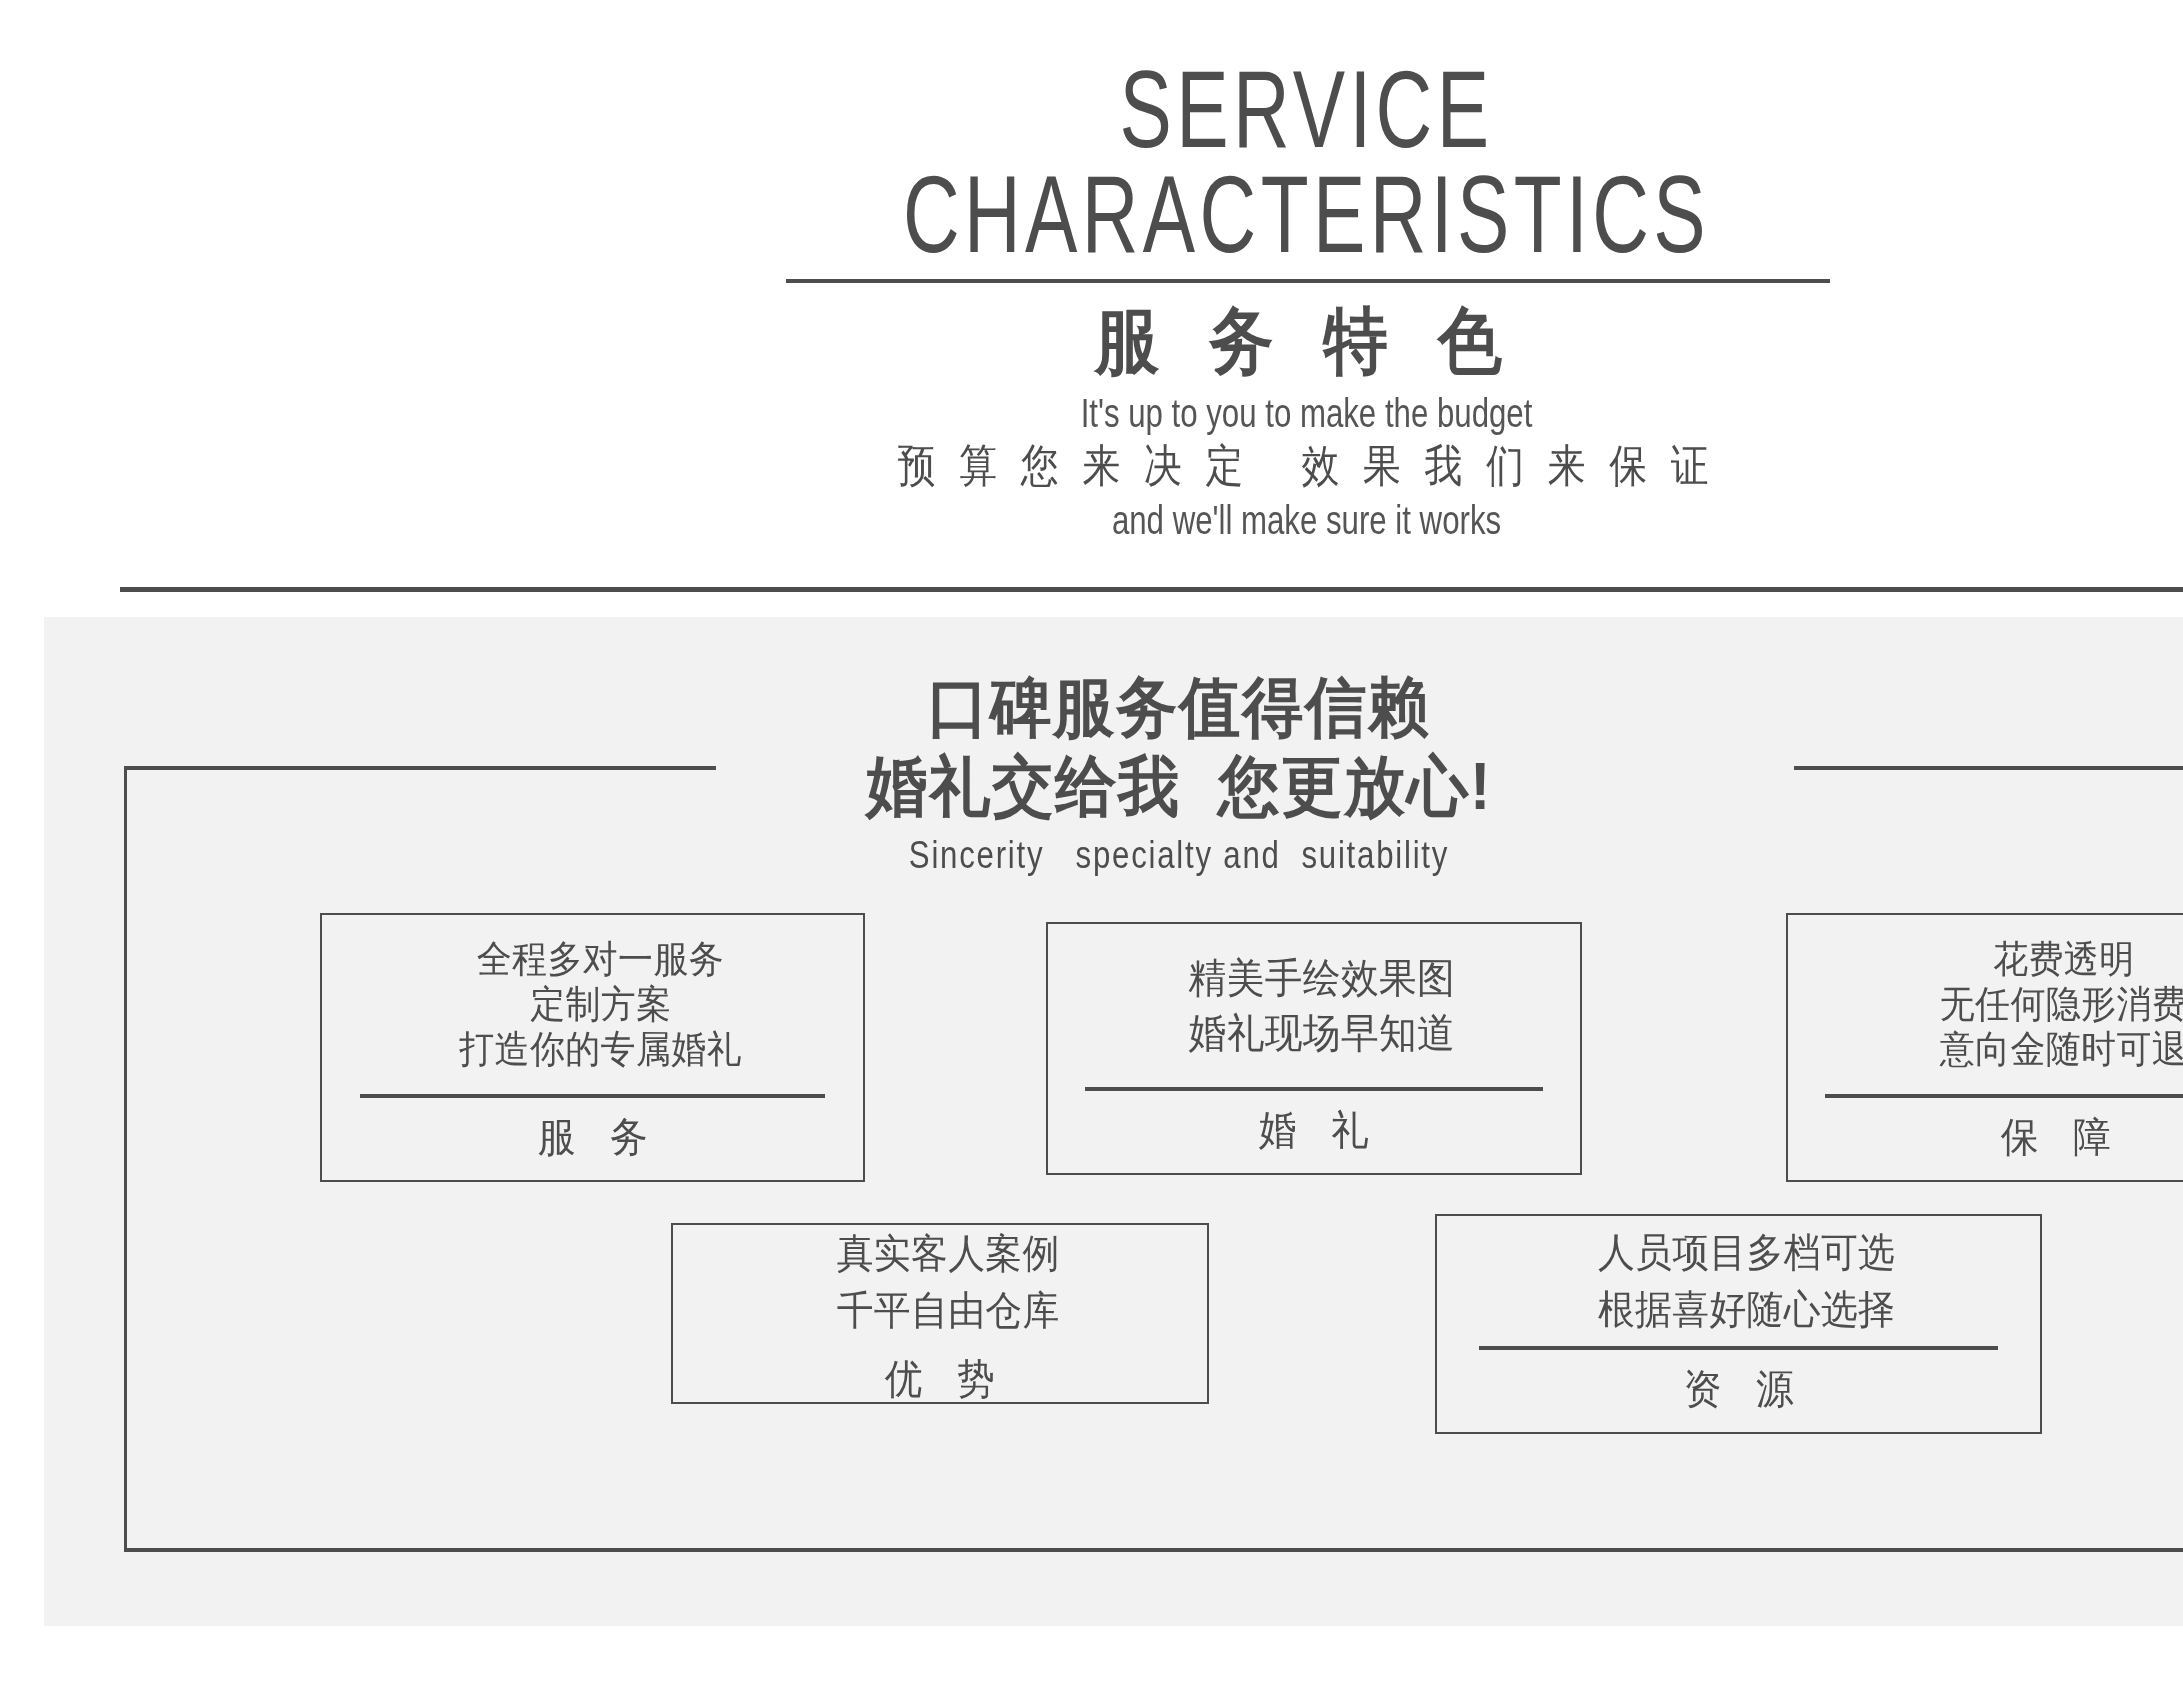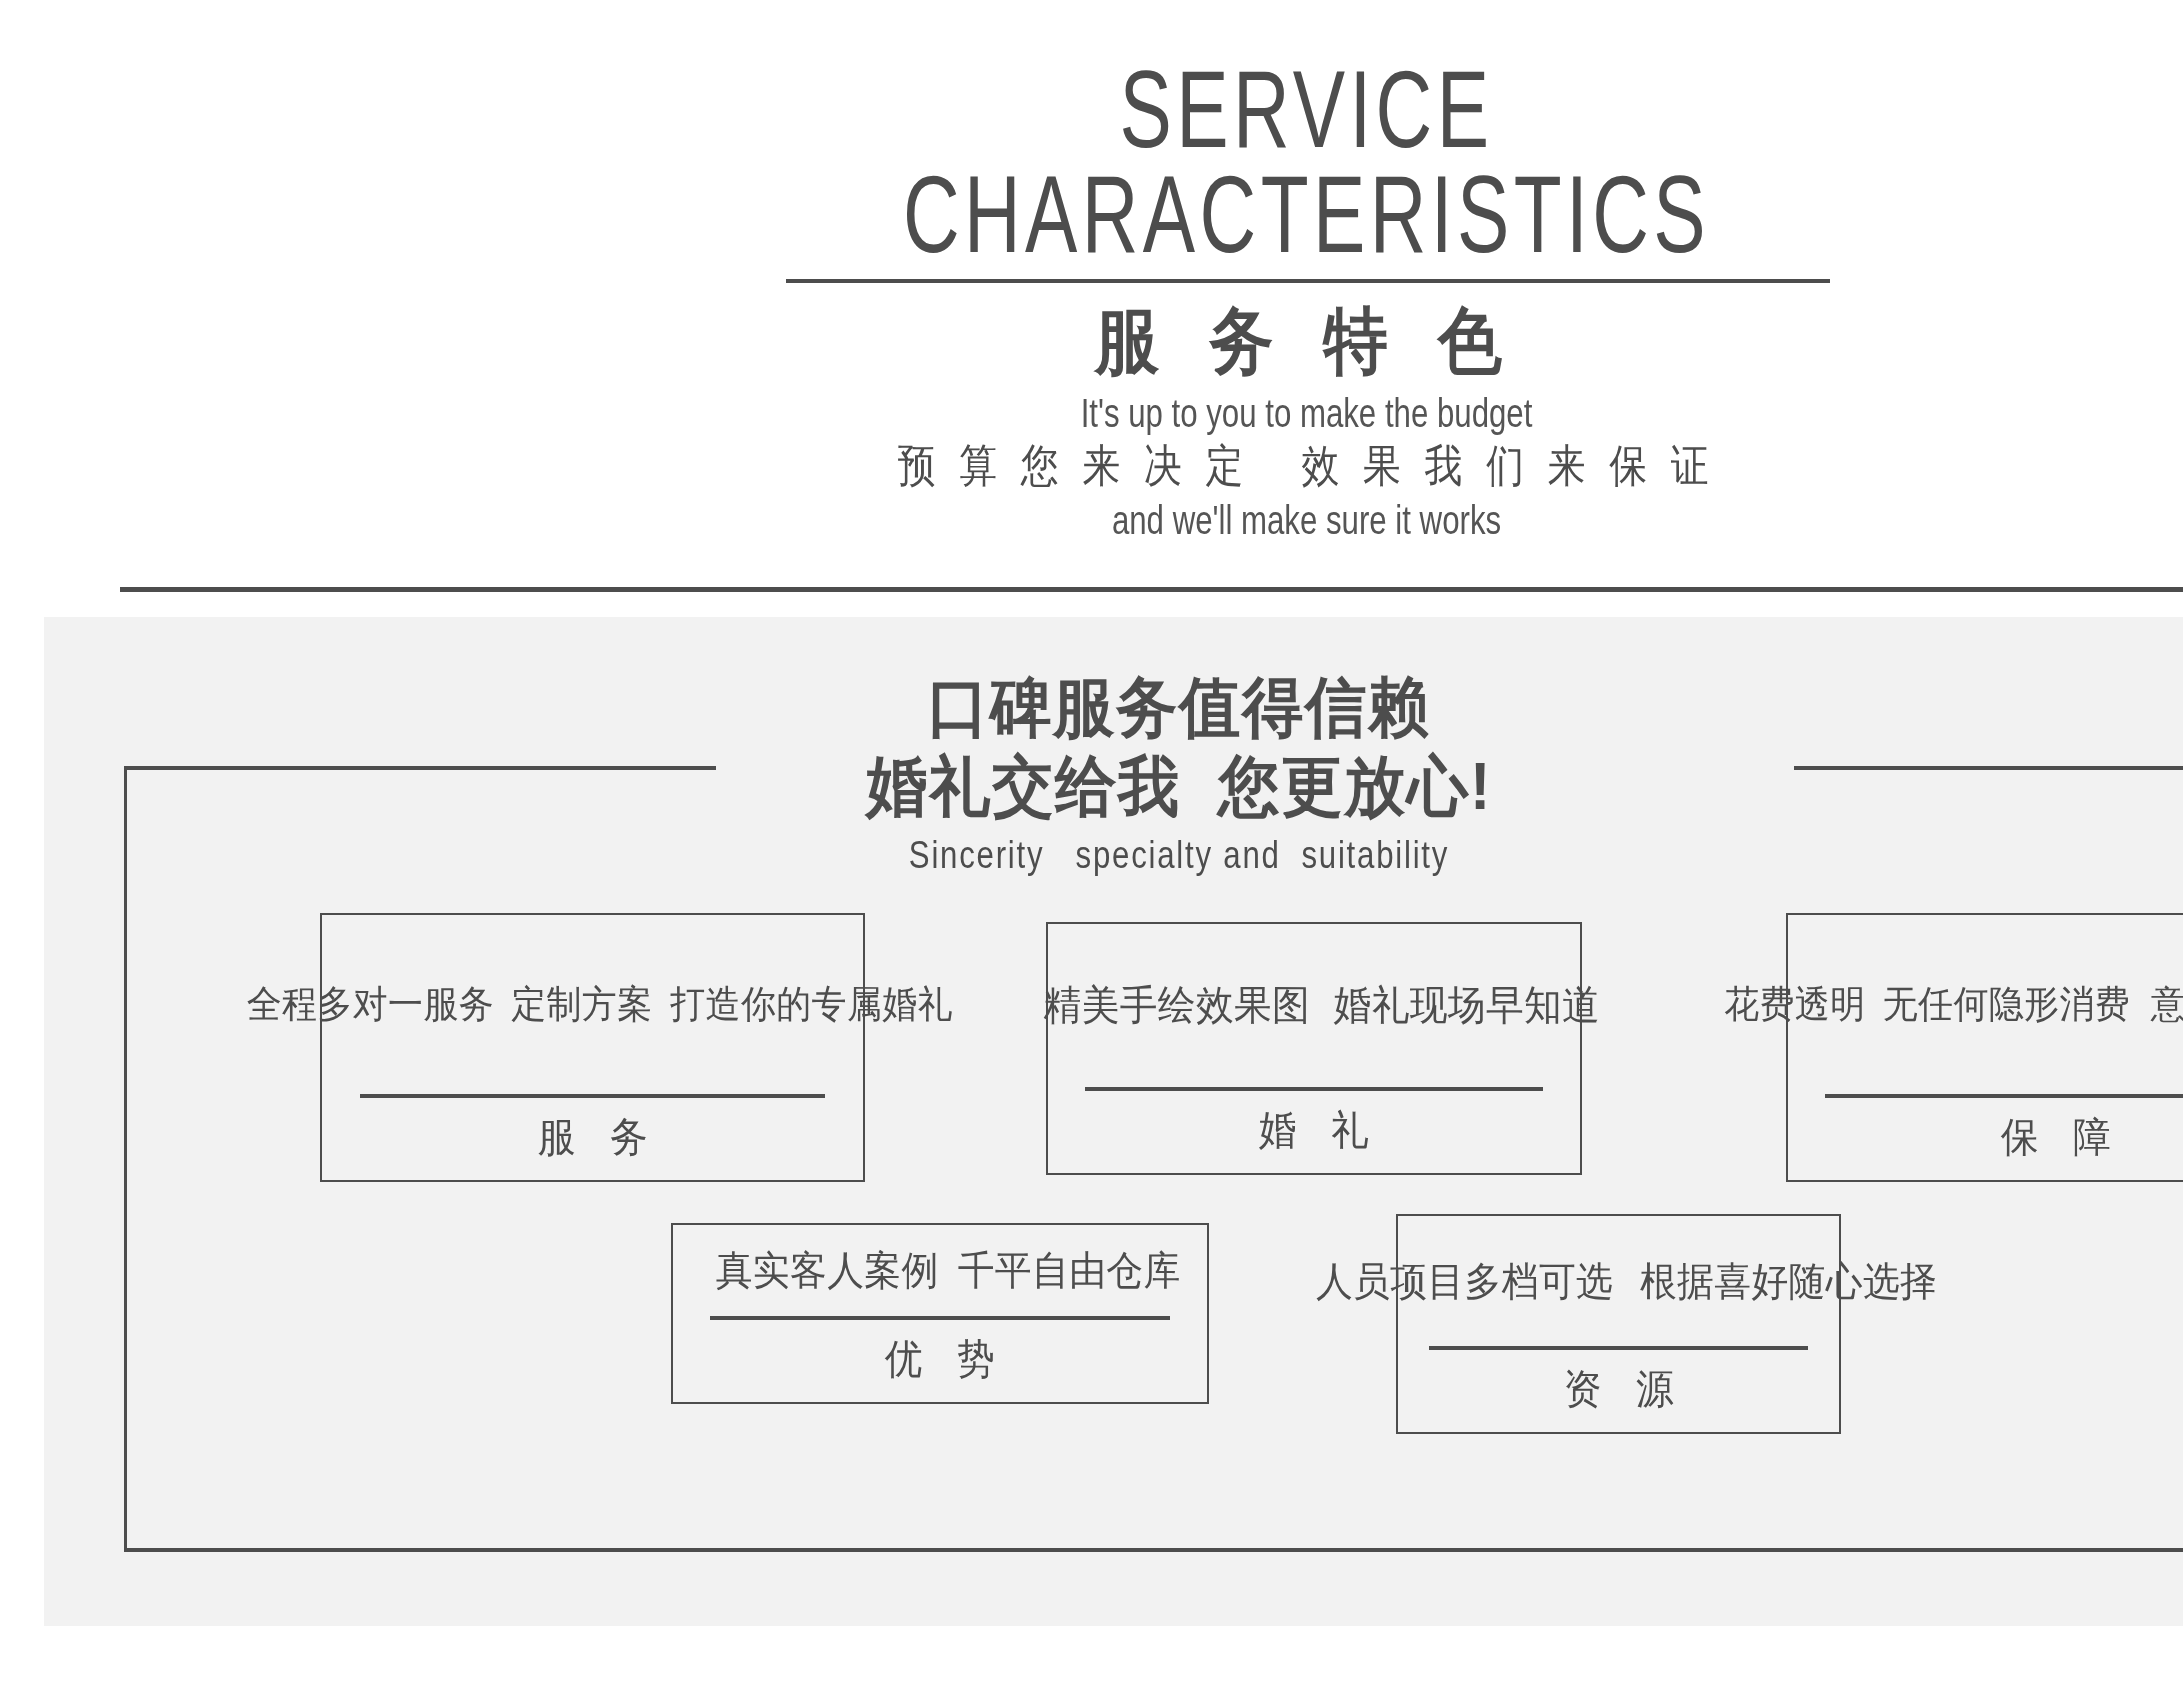--- a/index.html
+++ b/index.html
@@ -153,21 +153,21 @@
     background: transparent;
     box-sizing: border-box;
     display: flex;
     flex-direction: column;
     align-items: center;
     justify-content: flex-start;
   }
   .card-lines {
     flex: 1 1 auto;
     display: flex;
-    flex-direction: row;
+    flex-direction: column;
     justify-content: center;
     align-items: center;
     width: 100%;
     padding-left: 16px;
   }
   .card-line {
     font-size: 40px;
     line-height: 49px;
     font-weight: 400;
     color: #4d4d4d;
@@ -192,21 +192,21 @@
     white-space: nowrap;
     transform: scaleX(0.92);
   }
 
   
   #card-0 { left: 320px;  top: 913px; width: 545px; height: 269px; }
   #card-1 { left: 1046px; top: 922px; width: 536px; height: 253px; }
   #card-2 { left: 1786px; top: 913px; width: 539px; height: 269px; }
   
   #card-3 { left: 671px; top: 1223px; width: 538px; height: 181px; }
-  #card-4 { left: 1396px; top: 1214px; width: 445px; height: 220px; }
+  #card-4 { left: 1435px; top: 1214px; width: 607px; height: 220px; }
 
   #card-0 .card-line, #card-2 .card-line { font-size: 38px; line-height: 45px; }
   #card-3 .card-line, #card-4 .card-line { font-size: 40px; line-height: 57px; }
   #card-1 .card-line { font-size: 41px; line-height: 55px; }
 </style>
 </head>
 <body>
 
 <div id="header">
 

